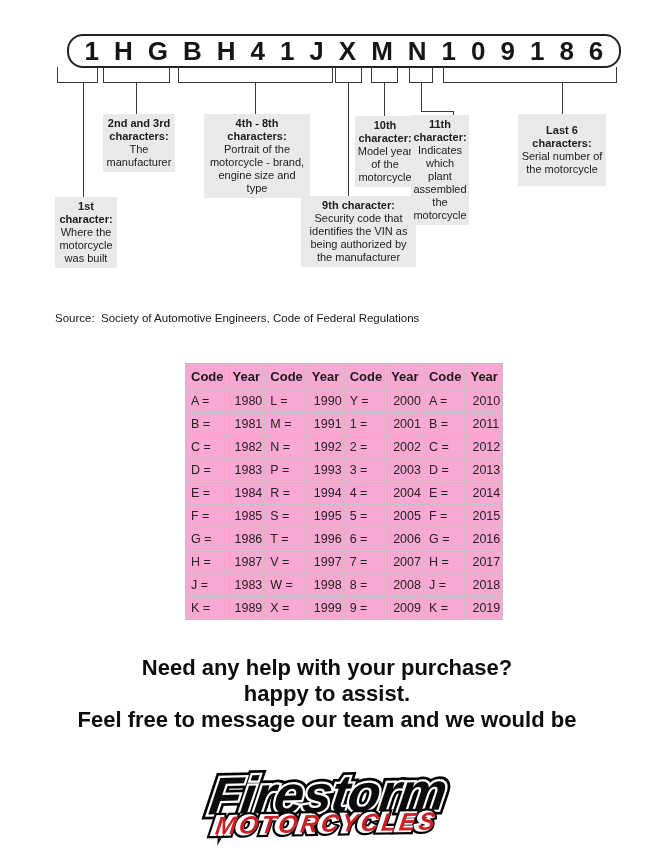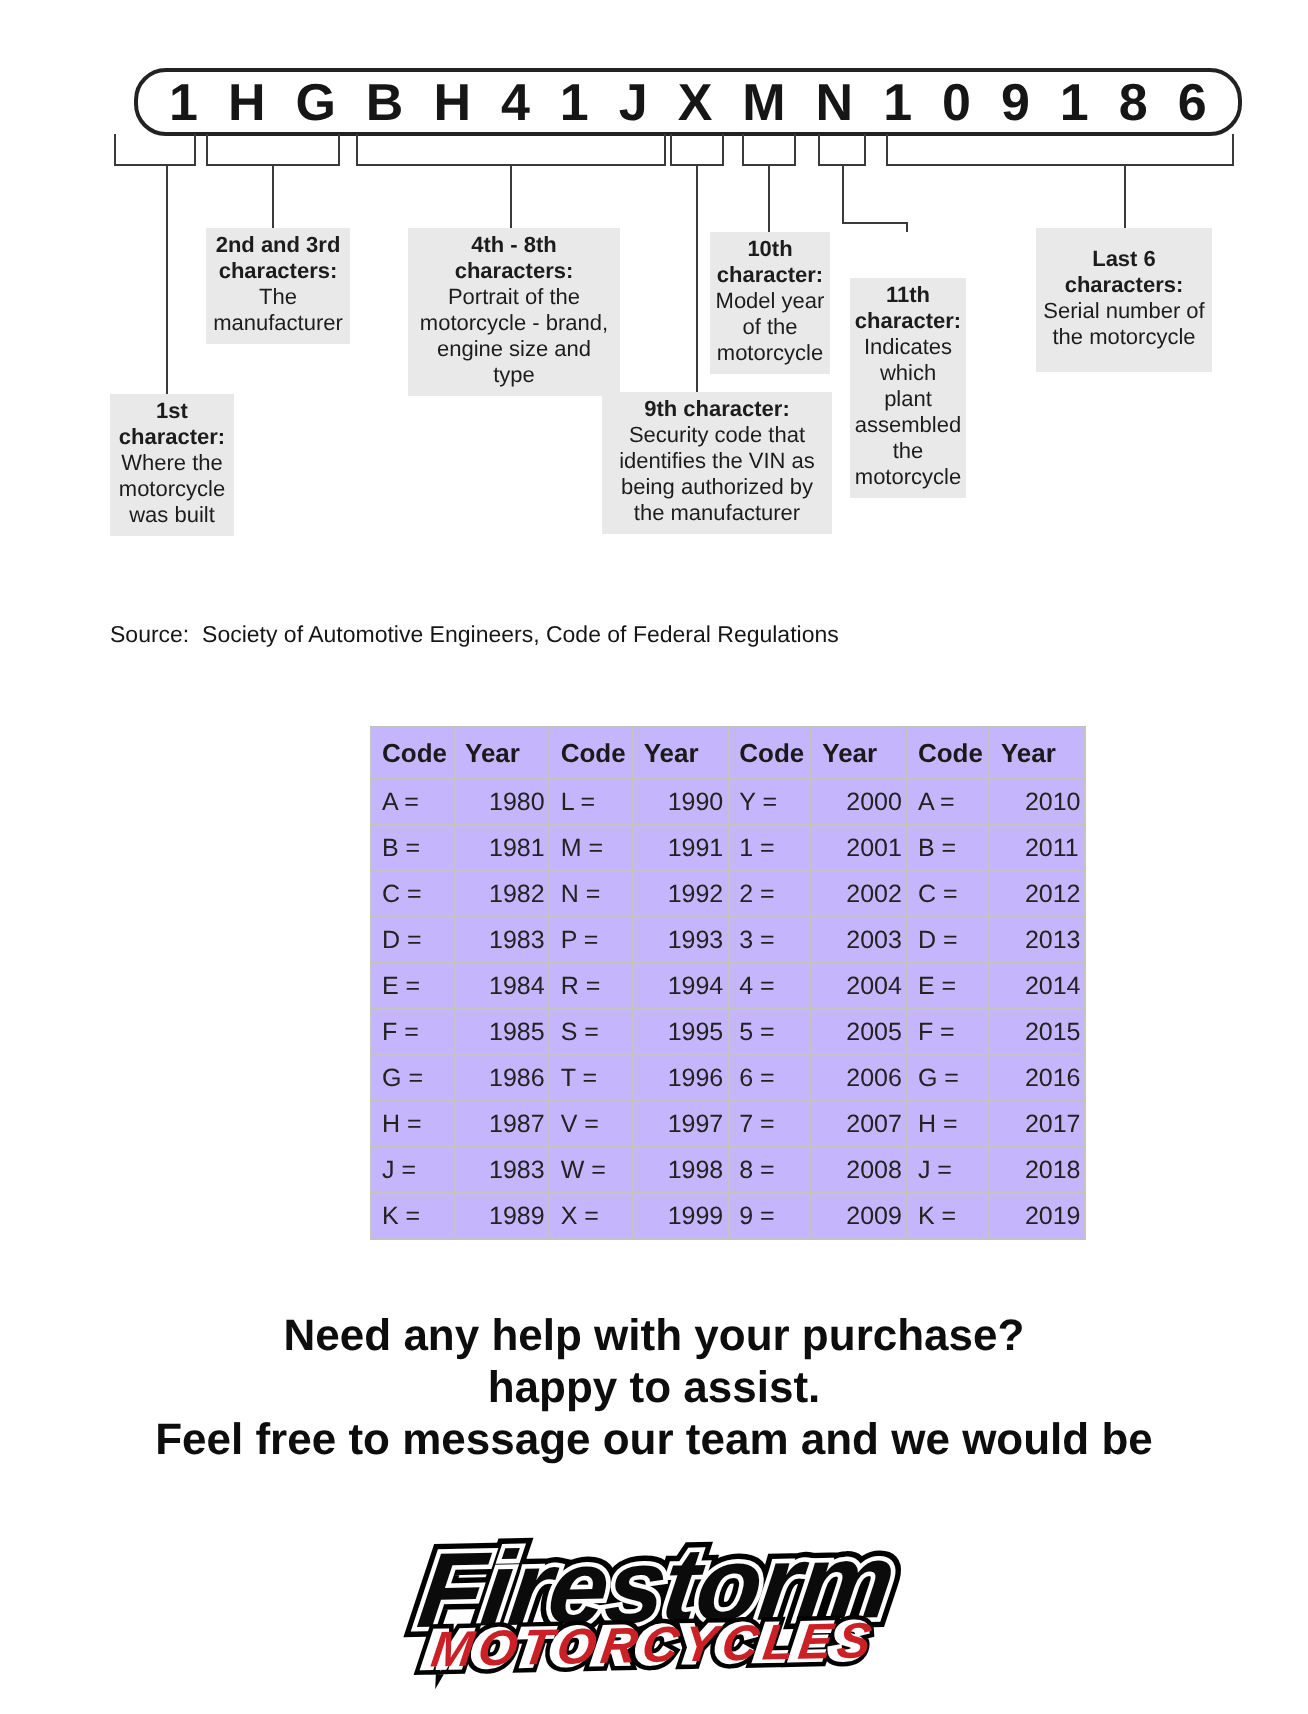--- a/index.html
+++ b/index.html
@@ -45,38 +45,38 @@
   .callout {
     position:absolute; background:#e9e9e9; color:#1c1c1c;
     font-size:11px; line-height:13px; text-align:center; padding:3px 2px;
   }
   .callout .t { font-weight:bold; }
   .c1 { left:55px;  top:197px; width:62px; }
   .c2 { left:103px; top:114px; width:72px; }
   .c3 { left:204px; top:114px; width:106px; padding:3px 5px; }
   .c9 { left:301px; top:196px; width:115px; }
   .c10 { left:355px; top:116px; width:60px; }
-  .c11 { left:425px; top:115px; width:58px;margin-top:24px; }
+  .c11 { left:411px; top:115px; width:58px; }
   .c12 { left:518px; top:114px; width:88px; padding:10px 3px; }
 
   .source {
     position:absolute; left:55px; top:312px; font-size:11.5px; color:#161616; white-space:pre;
   }
 
   
   .year-table {
     position:absolute; left:185px; top:363px; border-collapse:collapse;
-    font-size:12.5px; color:#222; background:#c4b5fd;
+    font-size:12.5px; color:#222; background:#f9a8d4;
   }
   .year-table th, .year-table td { border:1px solid #c3c3c3; vertical-align:middle; }
   .year-table th {
     font-size:13px; font-weight:bold; text-align:left; padding:5px 3px 5px 5px; color:#1a1a1a;
   }
   .year-table td { padding:4px 2px 4px 5px; height:23px; }
-  .year-table td.yr { padding-left:17px; }
+  .year-table td.yr { padding-left:7px; }
   .year-table col.c-code { width:40px; }
   .year-table col.c-year { width:30px; }
 
   
   .help {
     position:absolute; left:0; right:0; top:655px; text-align:center;
     font-weight:bold; font-size:22px; line-height:26px; color:#0d0d0d;
   }
 
   

